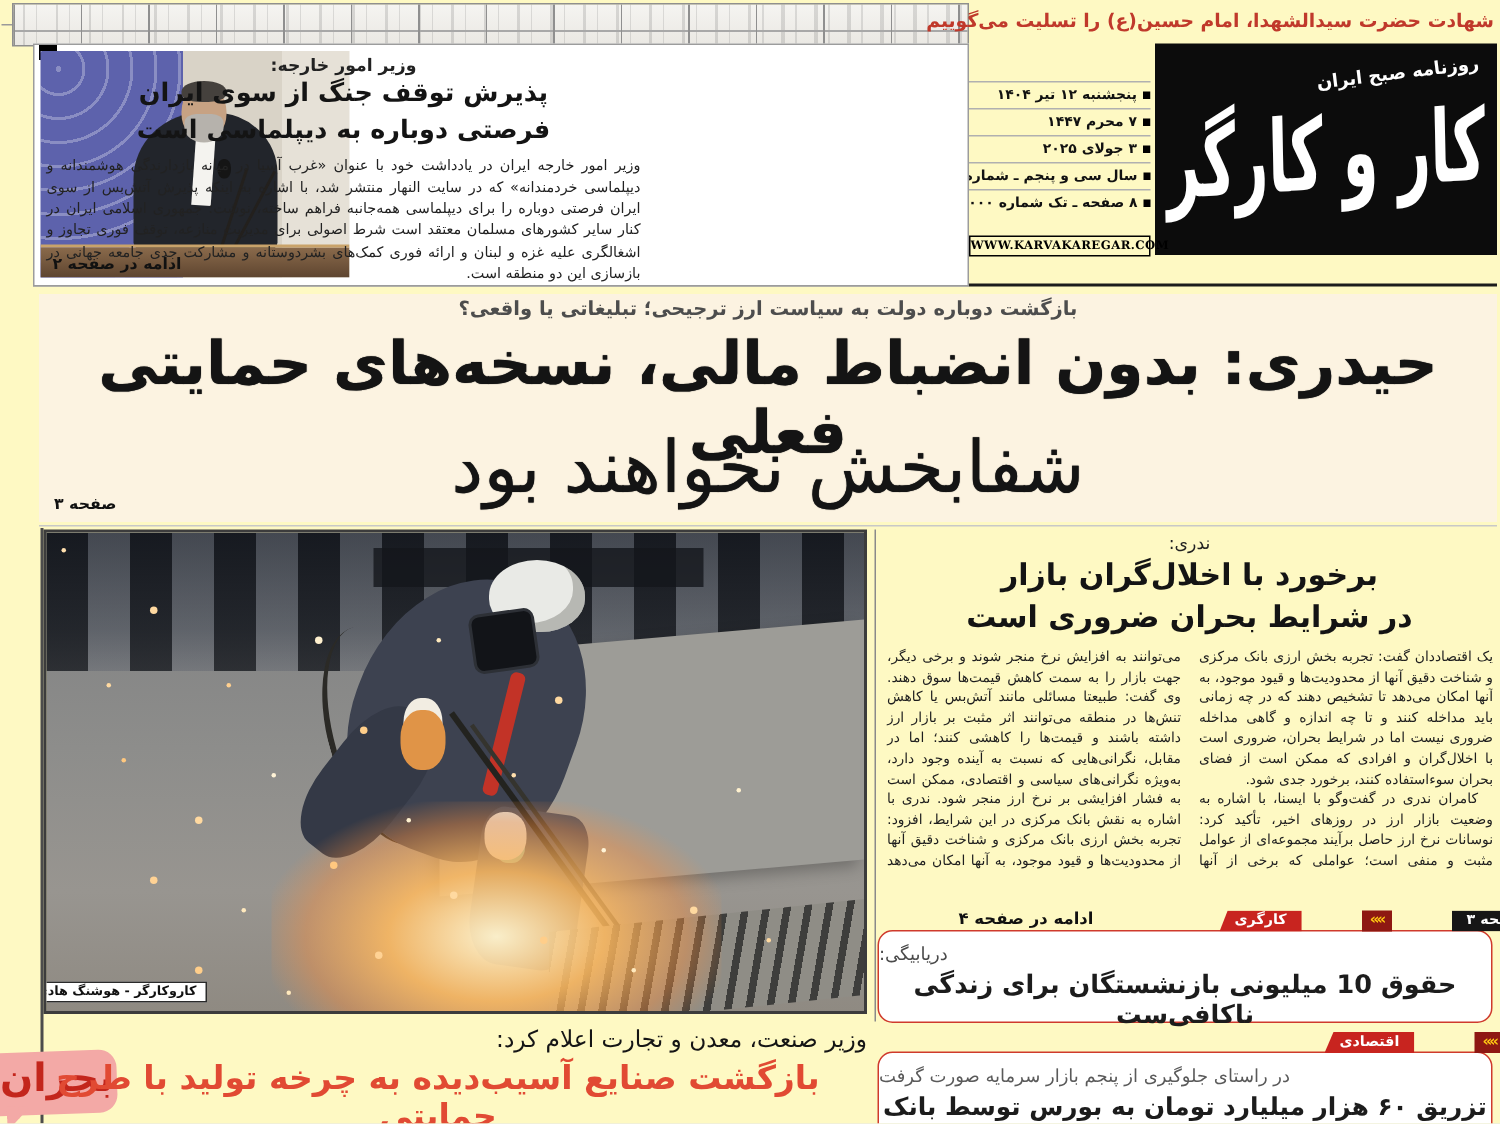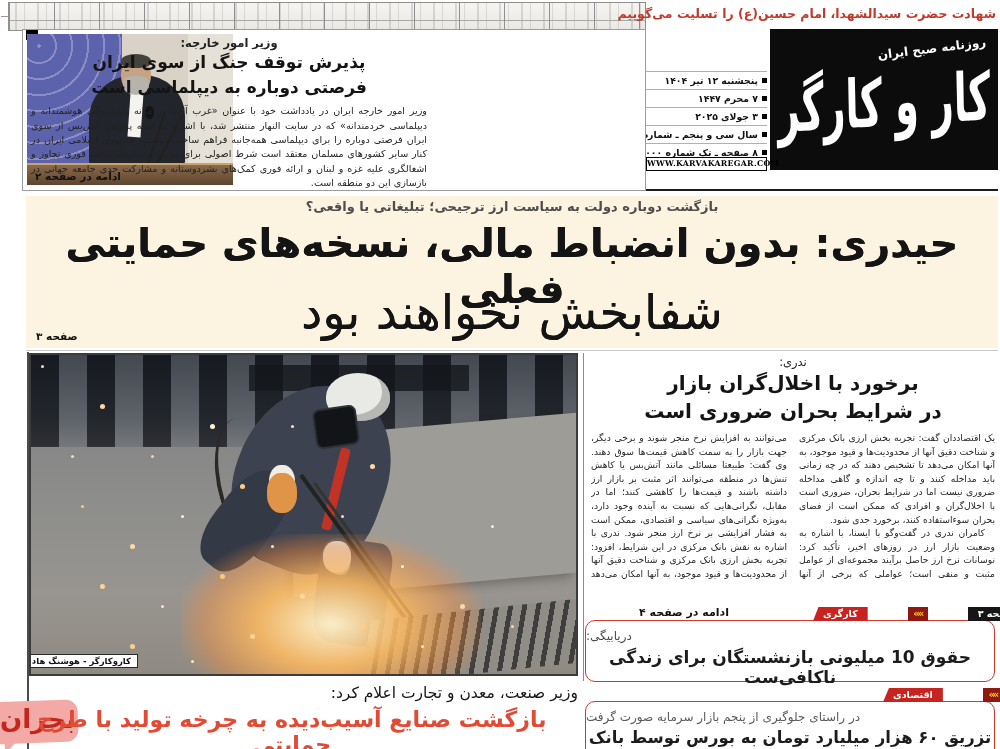--- a/index.html
+++ b/index.html
@@ -1,16 +1,16 @@
 <!DOCTYPE html>
 <html lang="fa"><head>
 <meta charset="utf-8">
 <style>
   html,body{margin:0;padding:0;background:#e8e8e8;}
-  .page{position:relative;width:1000px;height:749px;background:#ffffff;overflow:hidden;
+  .page{position:relative;width:1000px;height:749px;background:#fef9c3;overflow:hidden;
         font-family:"DejaVu Sans","Liberation Sans",sans-serif;direction:rtl;}
   .abs{position:absolute;}
   
   .cropmark{left:1px;top:8px;width:18px;height:18px;}
   .cropmark:before{content:"";position:absolute;left:8px;top:0;width:1px;height:18px;background:#9a9a9a;}
   .cropmark:after{content:"";position:absolute;left:0;top:8px;width:18px;height:1px;background:#9a9a9a;}
   
   .ornament{left:8px;top:2px;width:636px;height:27px;border:1px solid #8f8f8f;
     background:
       repeating-linear-gradient(90deg,#8f8f8f 0 1px,transparent 1px 45px),
@@ -20,21 +20,21 @@
   
   .condolence{left:648px;top:4px;width:348px;height:22px;color:#c0392b;font-weight:bold;
     font-size:12.5px;line-height:20px;text-align:center;white-space:nowrap;}
   
   .mast-black{left:770px;top:29px;width:228px;height:141px;background:#0c0c0c;}
   .mast-tagline{position:absolute;right:12px;top:6px;color:#fff;font-size:12px;font-weight:bold;
     transform:rotate(-7deg);transform-origin:right center;white-space:nowrap;}
   .mast-logo{position:absolute;left:0;right:0;top:52px;text-align:center;color:#fff;
     font-size:38px;font-weight:bold;letter-spacing:-1px;white-space:nowrap;
     transform:scaleY(1.75) rotate(-2deg);}
-  .mast-dates{left:646px;top:71px;width:121px;}
+  .mast-dates{left:646px;top:54px;width:121px;}
   .mast-row{display:flex;align-items:center;justify-content:flex-start;gap:4px;
     height:17px;border-top:1px solid #b0b0b0;font-size:9.3px;font-weight:bold;color:#111;
     white-space:nowrap;overflow:hidden;}
   .sq{width:5px;height:5px;background:#000;flex:0 0 auto;}
   .mast-url{left:646px;top:157px;width:119px;height:12px;border:1px solid #000;
     font-size:7.8px;font-weight:bold;text-align:center;line-height:12px;letter-spacing:.3px;
     font-family:"DejaVu Serif","Liberation Serif",serif;direction:ltr;}
   .toprule{left:22px;top:189px;width:976px;height:2px;background:#1c1c1c;}
   
   .fmbox{left:22px;top:29px;width:622px;height:160px;border:1px solid #9c9c9c;background:#fff;}

